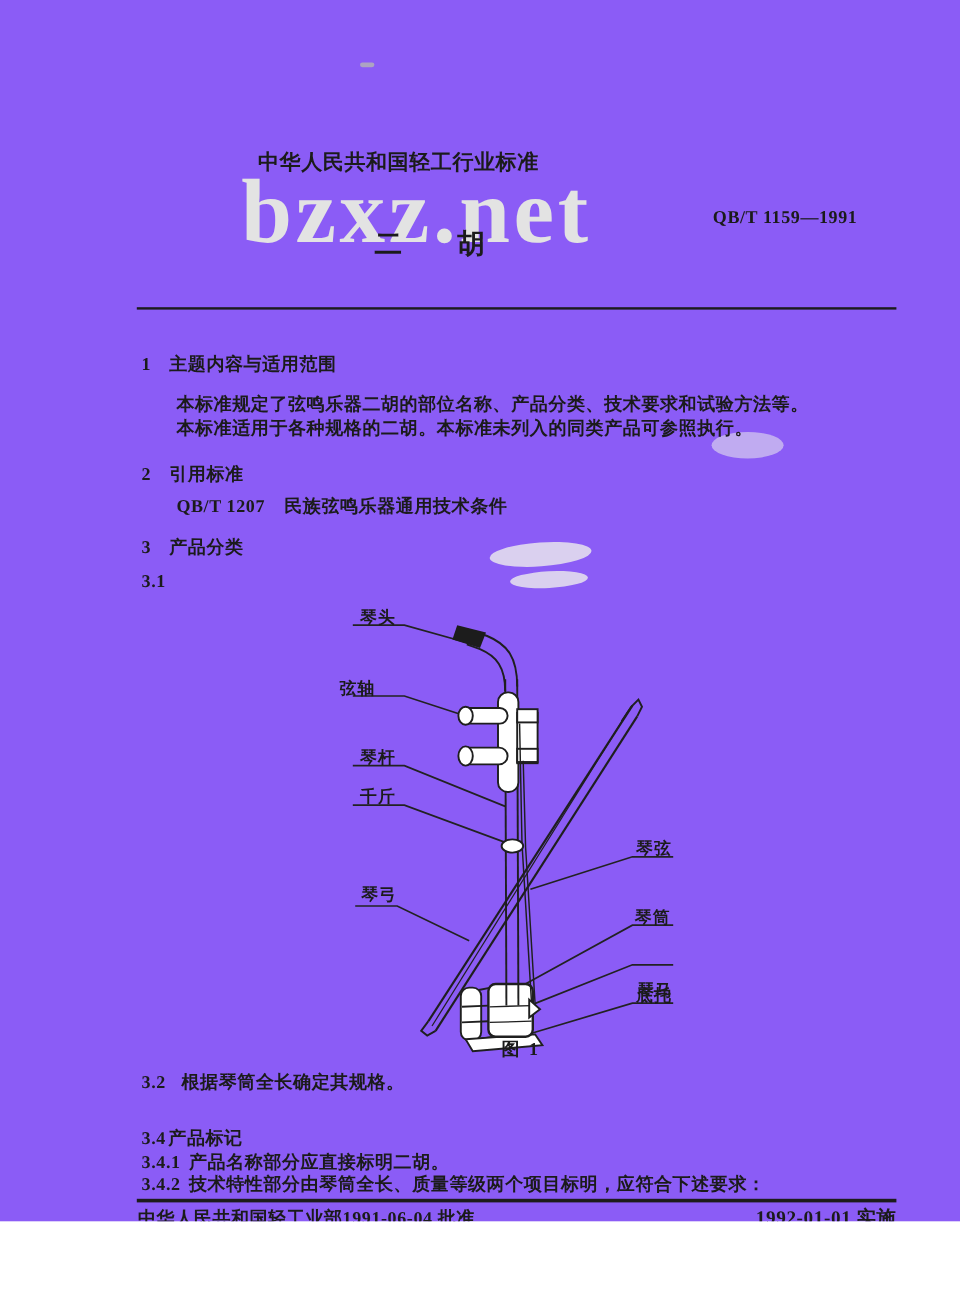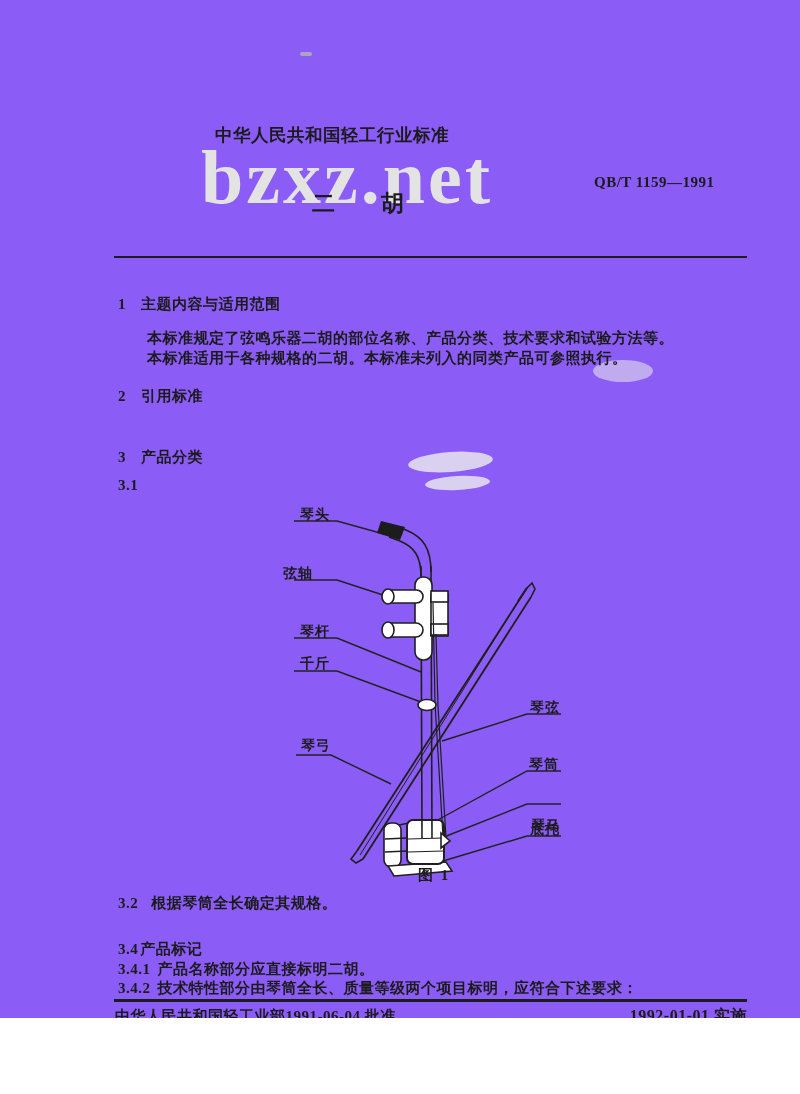--- a/index.html
+++ b/index.html
@@ -89,20 +89,24 @@
   <div class="row" id="row-p1">
     <span>本标准规定了弦鸣乐器二胡的部位名称、产品分类、技术要求和试验方法等。</span>
   </div>
   <div class="row" id="row-p2">
     <span>本标准适用于各种规格的二胡。本标准未列入的同类产品可参照执行。</span>
   </div>
   <div class="row head" id="row-s2">
     <span class="no">2</span>
     <span>引用标准</span>
   </div>
+  <div class="row" id="row-ref">
+    <span class="no">QB/T 1207</span>
+    <span>民族弦鸣乐器通用技术条件</span>
+  </div>
   <div class="row head" id="row-s3">
     <span class="no">3</span>
     <span>产品分类</span>
   </div>
   <div class="row" id="row-s31">
     <span class="no">3.1</span>
   </div>
 
   <svg id="fig-svg" width="800" height="1094" viewBox="0 0 800 1094">
 

